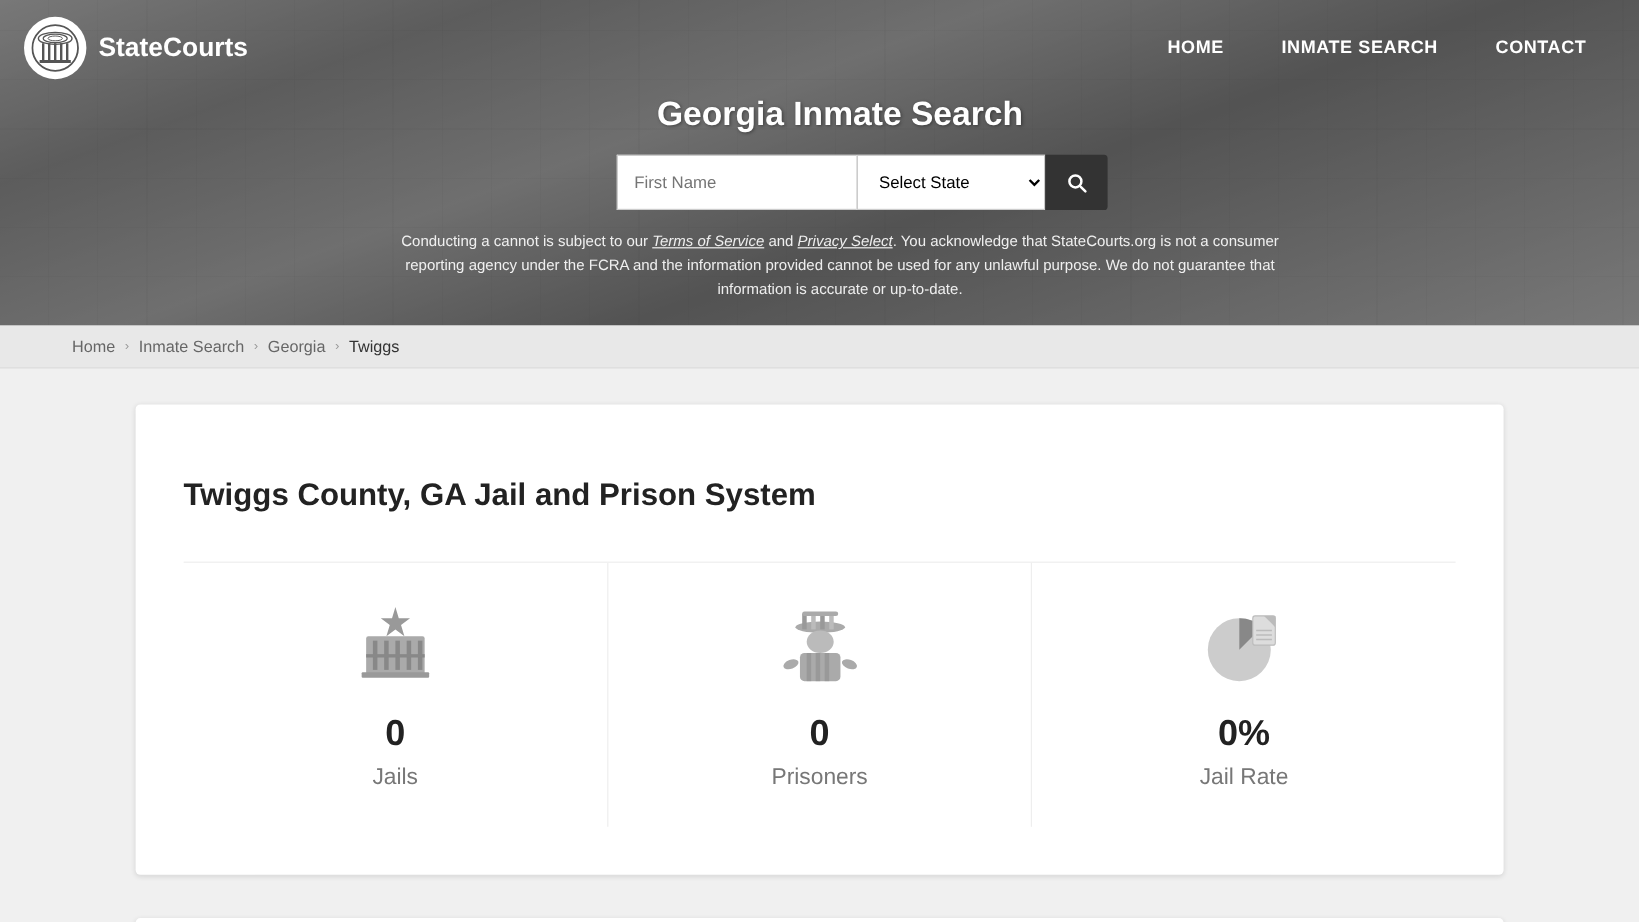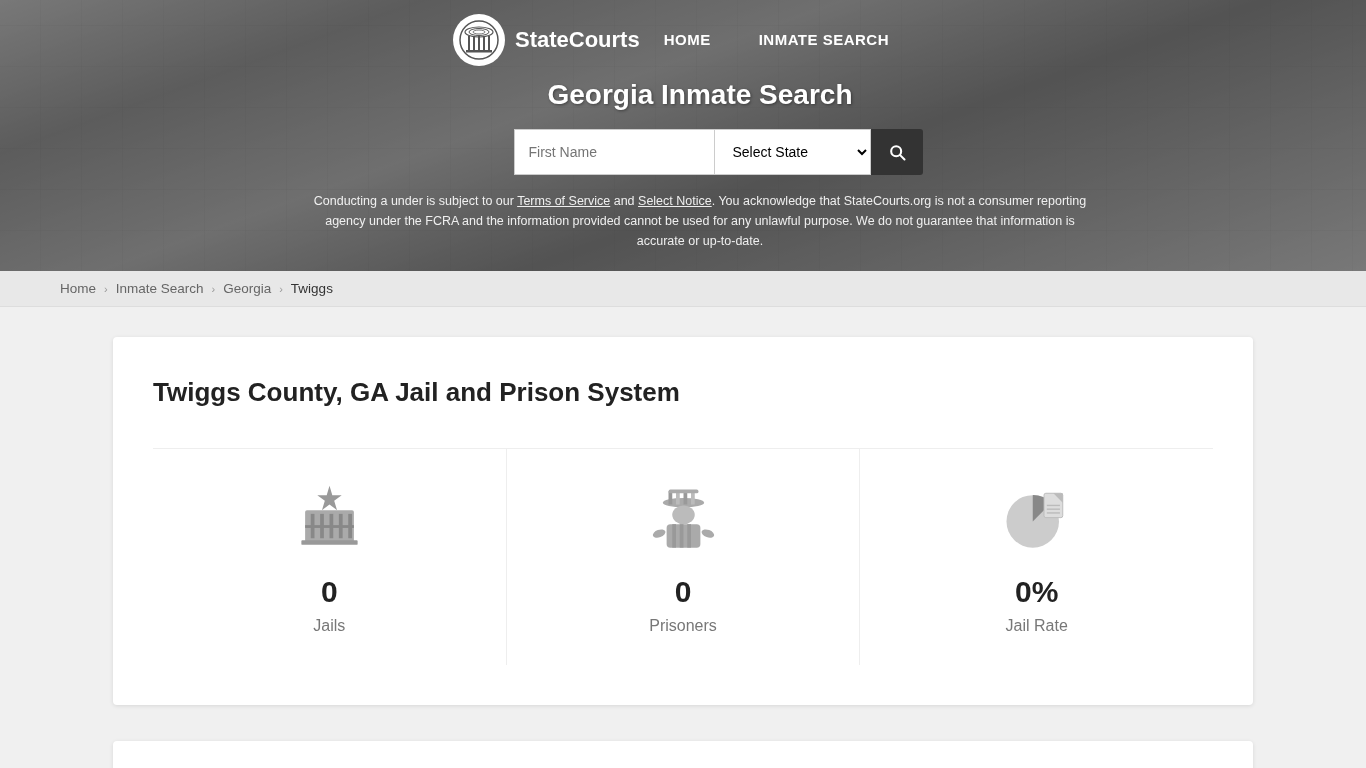--- a/index.html
+++ b/index.html
@@ -25,21 +25,21 @@
       inset: 0;
       background: rgba(60,60,60,0.45);
     }
 
     
     .navbar {
       position: relative;
       z-index: 10;
       display: flex;
       align-items: center;
-      justify-content: center;
+      justify-content: space-between;
       padding: 0 20px;
       height: 79px;
     }
     .logo-area {
       display: flex;
       align-items: center;
       gap: 10px;
       text-decoration: none;
     }
     .logo-icon {
@@ -139,20 +139,21 @@
     .disclaimer {
       color: rgba(255,255,255,0.9);
       font-size: 12.5px;
       max-width: 780px;
       margin: 0 auto;
       line-height: 1.6;
     }
     .disclaimer a {
       color: rgba(255,255,255,0.9);
       text-decoration: underline;
+      font-style: italic;
     }
 
     
     .breadcrumb {
       background: #e8e8e8;
       padding: 10px 60px;
       font-size: 13.5px;
       color: #666;
       border-bottom: 1px solid #ddd;
       display: flex;
@@ -177,21 +178,21 @@
       max-width: 1180px;
       margin: 30px auto;
       padding: 0 20px;
     }
 
     
     .stats-card {
       background: white;
       border-radius: 4px;
       box-shadow: 0 1px 4px rgba(0,0,0,0.1);
-      padding: 40px 40px 40px 40px;
+      padding: 60px 40px 40px 40px;
       margin-bottom: 36px;
     }
     .stats-card-title {
       font-size: 26px;
       font-weight: bold;
       color: #222;
       margin-bottom: 40px;
     }
     .stats-row {
       display: flex;
@@ -217,21 +218,21 @@
       align-items: center;
       justify-content: center;
     }
     .stat-number {
       font-size: 30px;
       font-weight: bold;
       color: #222;
       margin-bottom: 8px;
     }
     .stat-label {
-      font-size: 16px;
+      font-size: 19px;
       color: #777;
     }
 
     
     .info-card {
       background: white;
       border-radius: 4px;
       box-shadow: 0 1px 4px rgba(0,0,0,0.1);
       padding: 40px;
     }
@@ -267,37 +268,38 @@
           <rect x="29" y="16" width="2" height="14" fill="#555"></rect>
 
           <rect x="7" y="30" width="26" height="2.5" fill="#555"></rect>
         </svg>
       </div>
       <span class="logo-text">StateCourts</span>
     </a>
     <div class="nav-links">
       <a class="nav-link" href="#">HOME</a>
       <a class="nav-link" href="#">INMATE SEARCH</a>
+      <a class="nav-link" href="#">CONTACT</a>
     </div>
   </nav>
 
   <div class="search-section">
     <h1 class="search-title">Georgia Inmate Search</h1>
     <div class="search-bar">
       <input type="text" placeholder="First Name" style="">
       <select>
       <option value="Select State">Select State</option><option value="Alabama">Alabama</option><option value="Alaska">Alaska</option><option value="Arizona">Arizona</option><option value="Arkansas">Arkansas</option><option value="California">California</option><option value="Colorado">Colorado</option><option value="Connecticut">Connecticut</option><option value="Delaware">Delaware</option><option value="Florida">Florida</option><option value="Georgia">Georgia</option><option value="Hawaii">Hawaii</option><option value="Idaho">Idaho</option><option value="Illinois">Illinois</option><option value="Indiana">Indiana</option><option value="Iowa">Iowa</option><option value="Kansas">Kansas</option><option value="Kentucky">Kentucky</option><option value="Louisiana">Louisiana</option><option value="Maine">Maine</option><option value="Maryland">Maryland</option><option value="Massachusetts">Massachusetts</option><option value="Michigan">Michigan</option><option value="Minnesota">Minnesota</option><option value="Mississippi">Mississippi</option><option value="Missouri">Missouri</option><option value="Montana">Montana</option><option value="Nebraska">Nebraska</option><option value="Nevada">Nevada</option><option value="New Hampshire">New Hampshire</option><option value="New Jersey">New Jersey</option><option value="New Mexico">New Mexico</option><option value="New York">New York</option><option value="North Carolina">North Carolina</option><option value="North Dakota">North Dakota</option><option value="Ohio">Ohio</option><option value="Oklahoma">Oklahoma</option><option value="Oregon">Oregon</option><option value="Pennsylvania">Pennsylvania</option><option value="Rhode Island">Rhode Island</option><option value="South Carolina">South Carolina</option><option value="South Dakota">South Dakota</option><option value="Tennessee">Tennessee</option><option value="Texas">Texas</option><option value="Utah">Utah</option><option value="Vermont">Vermont</option><option value="Virginia">Virginia</option><option value="Washington">Washington</option><option value="West Virginia">West Virginia</option><option value="Wisconsin">Wisconsin</option><option value="Wyoming">Wyoming</option></select>
       <button class="search-btn">
         <svg viewBox="0 0 24 24" xmlns="http://www.w3.org/2000/svg">
           <path d="M21 21l-4.35-4.35M17 11A6 6 0 1 1 5 11a6 6 0 0 1 12 0z" stroke="white" stroke-width="2.5" stroke-linecap="round" fill="none"></path>
         </svg>
       </button>
     </div>
     <p class="disclaimer">
-      <span>Conducting a under is subject to our </span><a href="#">Terms of Service</a><span> and </span><a href="#">Select Notice</a><span>. You acknowledge that StateCourts.org is not a consumer reporting agency under the FCRA and the information provided cannot be used for any unlawful purpose. We do not guarantee that information is accurate or up-to-date.</span>
+      <span>Conducting a cannot is subject to our </span><a href="#">Terms of Service</a><span> and </span><a href="#">Privacy Select</a><span>. You acknowledge that StateCourts.org is not a consumer reporting agency under the FCRA and the information provided cannot be used for any unlawful purpose. We do not guarantee that information is accurate or up-to-date.</span>
     </p>
   </div>
 </div>
 
 <div class="breadcrumb">
   <a href="#">Home</a>
   <span class="separator">›</span>
   <a href="#">Inmate Search</a>
   <span class="separator">›</span>
   <a href="#">Georgia</a>

